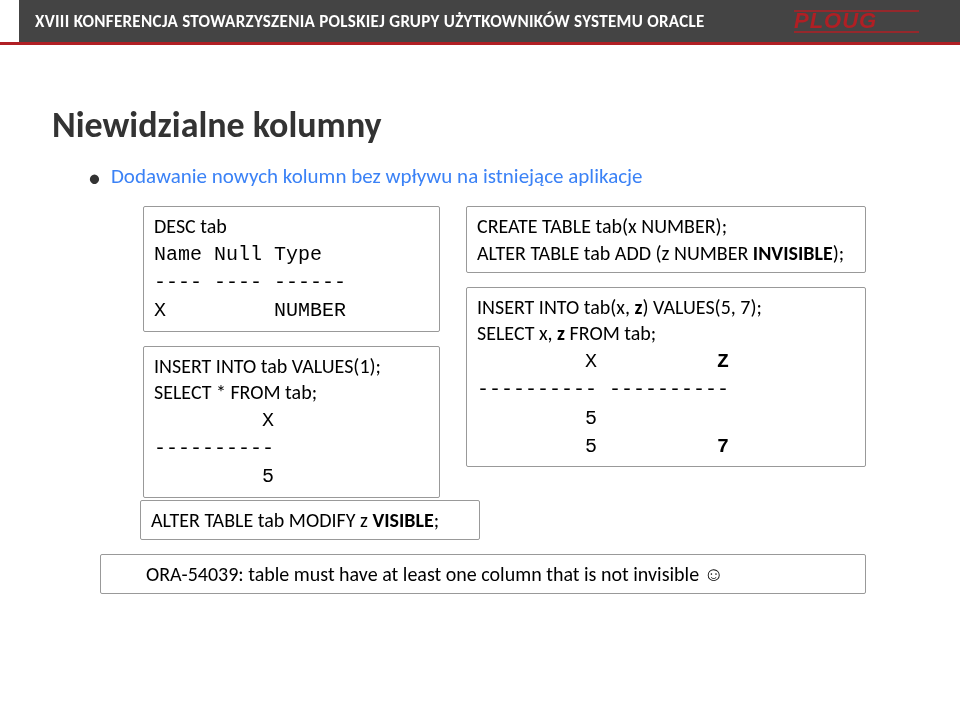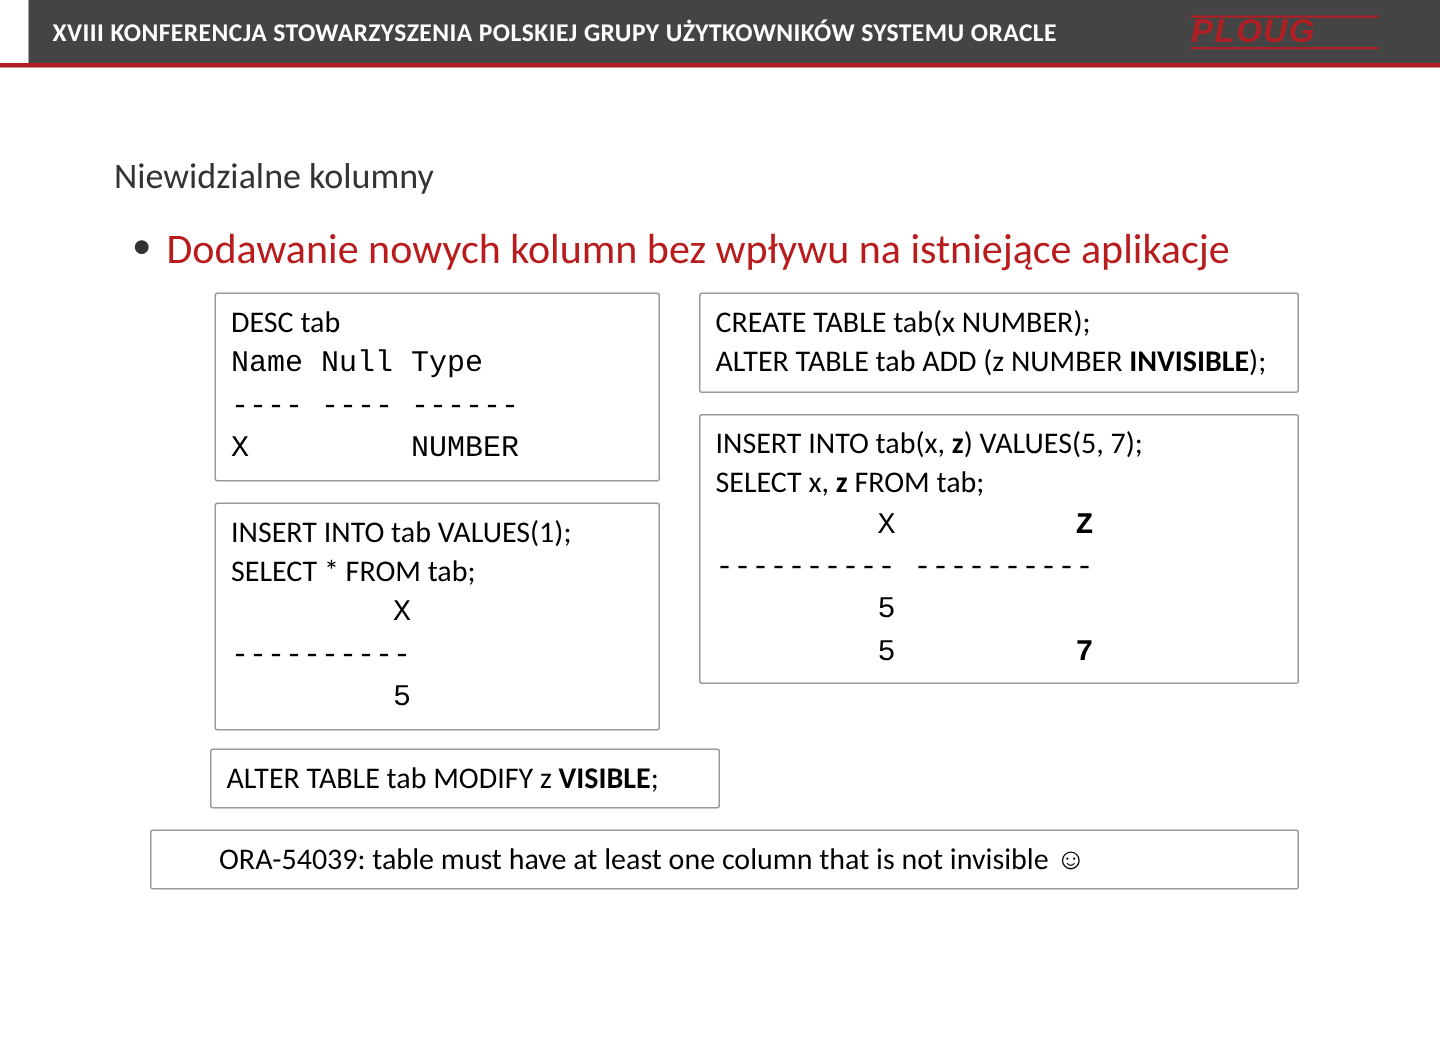--- a/index.html
+++ b/index.html
@@ -34,41 +34,40 @@
   .logo-svg { height: 30px; width: 150px; }
   .section-line {
     height: 3px;
     background: #b01f24;
     margin-bottom: 28px;
   }
   .content {
     padding: 30px 52px 0 52px;
   }
   .slide-title {
-    font-size: 24px;
+    font-size: 36px;
     color: #333333;
-    font-weight: 400;
+    font-weight: 700;
     margin-bottom: 16px;
-    margin-left: 24px;
   }
   .bullet-row {
     display: flex;
     align-items: flex-start;
     margin-left: 36px;
     margin-bottom: 12px;
     gap: 10px;
   }
   .bullet-dot {
     font-size: 26px;
     color: #333;
     line-height: 1.2;
   }
   .bullet-text {
-    font-size: 28px;
-    color: #b91c1c;
+    font-size: 21px;
+    color: #3b82f6;
     line-height: 1.25;
   }
   .boxes-grid {
     margin-left: 48px;
     margin-top: 6px;
     display: grid;
     grid-template-columns: 340px 400px;
     gap: 12px 26px;
     align-items: start;
   }
@@ -88,21 +87,21 @@
     gap: 14px;
   }
   .left-stack {
     display: flex;
     flex-direction: column;
     gap: 14px;
     padding-left: 43px;
   }
   .row2 {
     margin-left: 48px;
-    margin-top: 12px;
+    margin-top: 2px;
     display: grid;
     grid-template-columns: 340px 400px;
     gap: 26px;
     padding-left: 40px;
   }
   .wide-box {
     margin-left: 48px;
     margin-top: 14px;
     width: 766px;
     padding-left: 45px;

